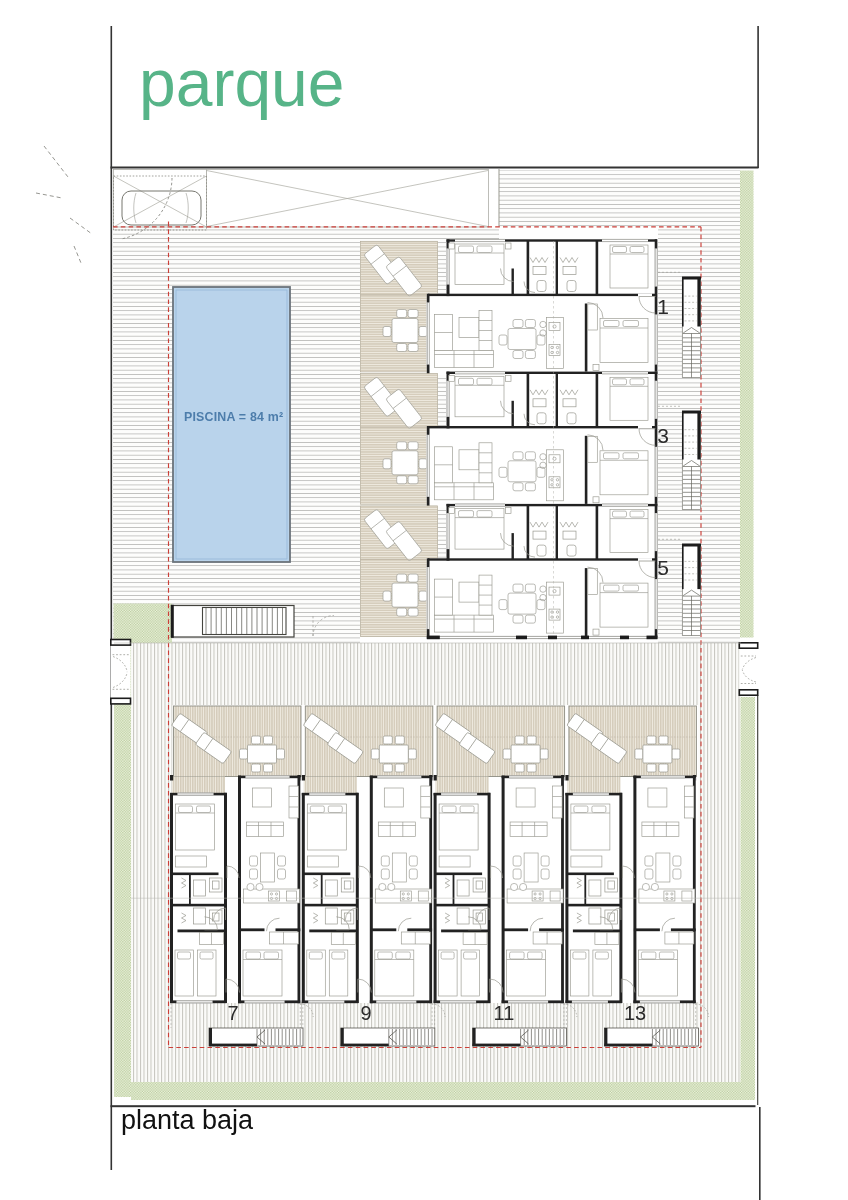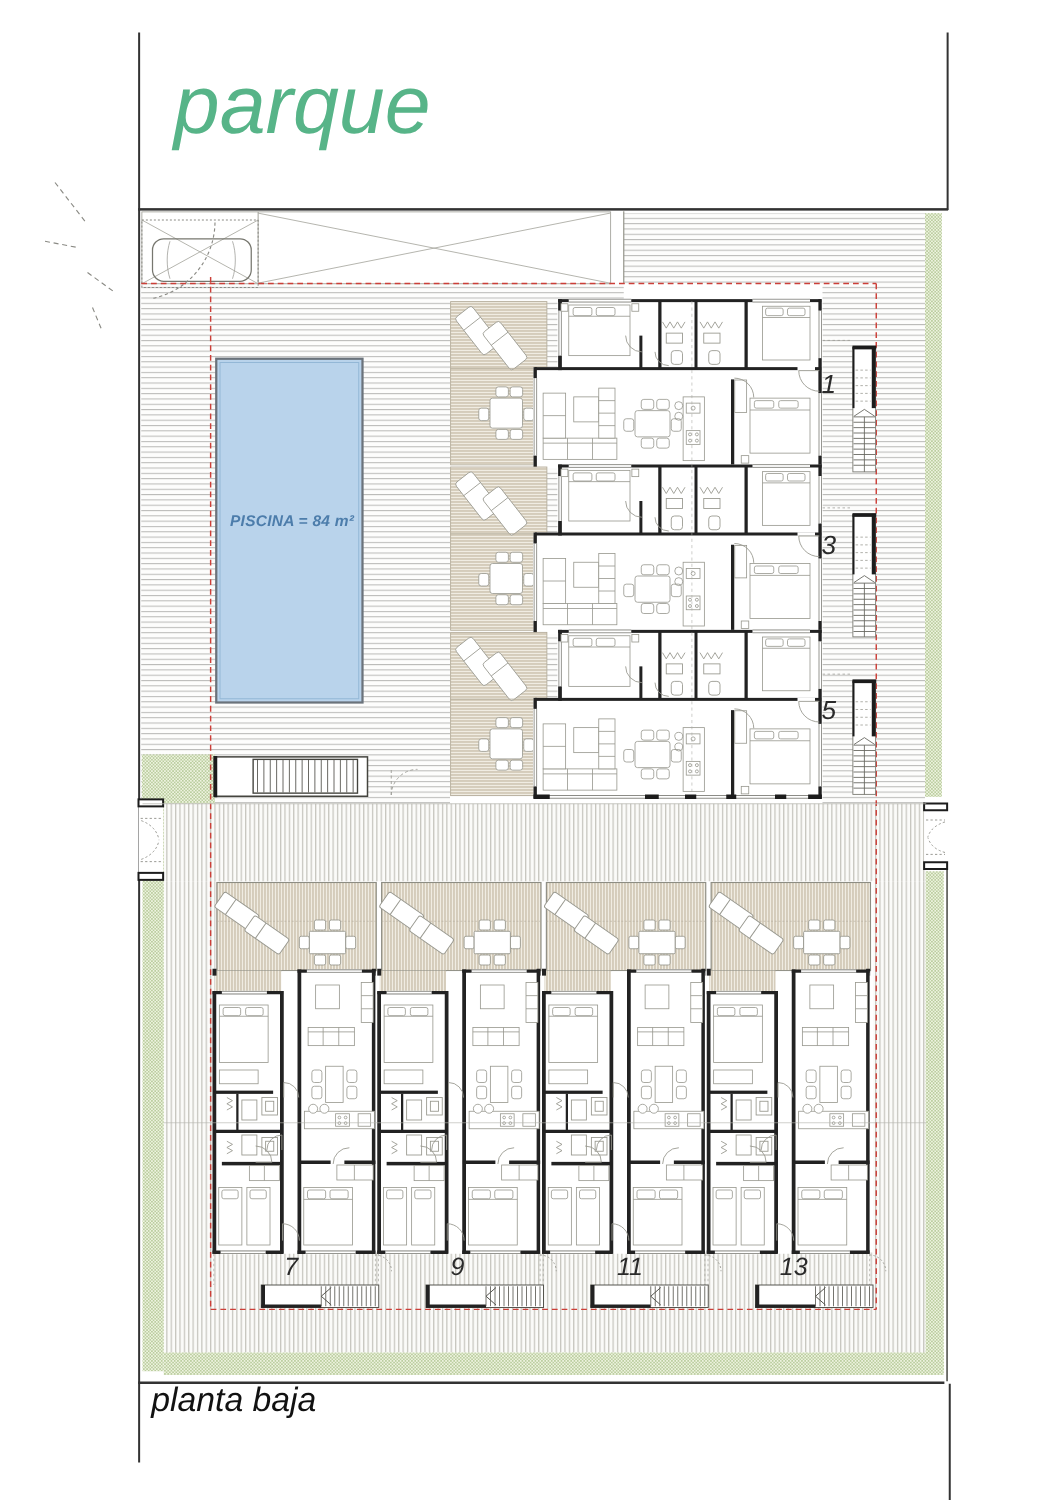--- a/index.html
+++ b/index.html
@@ -1,16 +1,16 @@
 <!DOCTYPE html>
 <html><head><meta charset="utf-8">
 <style>
 html,body{margin:0;padding:0;background:#ffffff;}
 body{font-family:"Liberation Sans", sans-serif;}
-#plan{position:relative;width:848px;height:1200px;font-style:italic;}
+#plan{position:relative;width:848px;height:1200px;}
 </style></head>
 <body>
 
 <div id="plan">
 <svg width="848" height="1200" viewBox="0 0 848 1200" xmlns="http://www.w3.org/2000/svg">
 <defs>
 <pattern id="hst" width="6" height="4.25" patternUnits="userSpaceOnUse">
   <rect width="6" height="4.25" fill="#fdfdfc"></rect>
   <rect y="0" width="6" height="0.85" fill="#bcbcba"></rect>
 </pattern>

